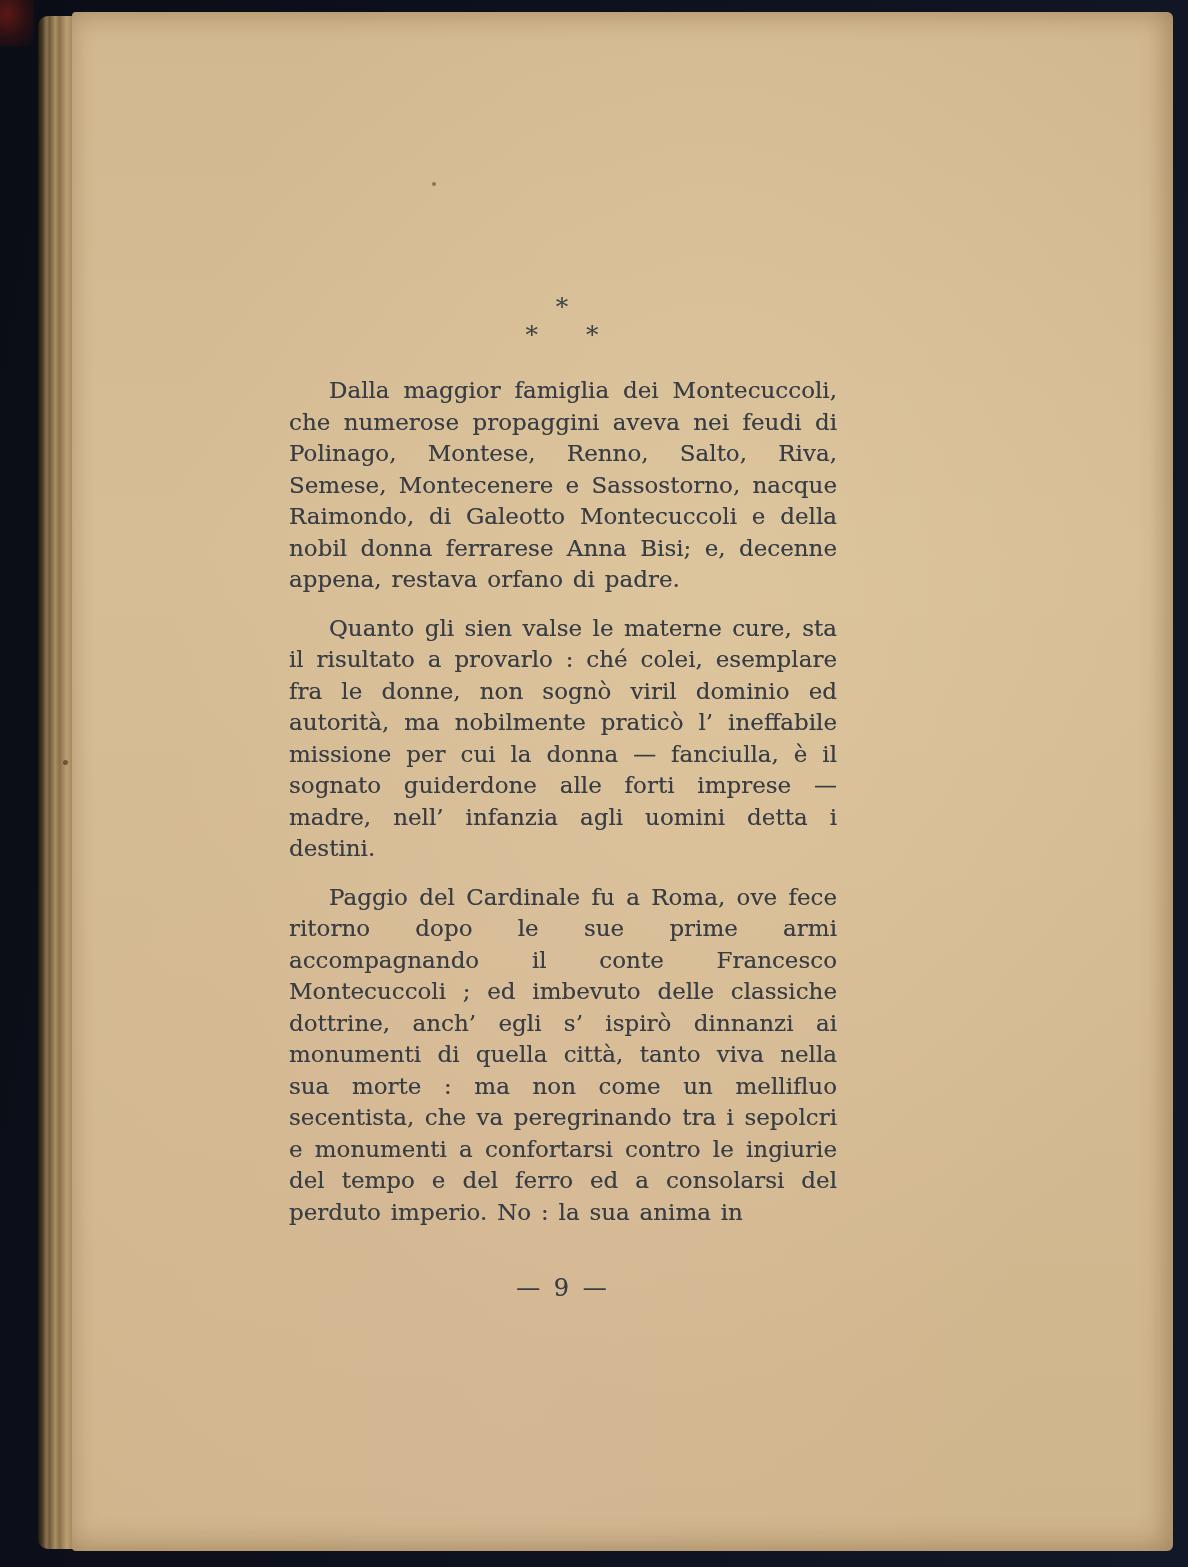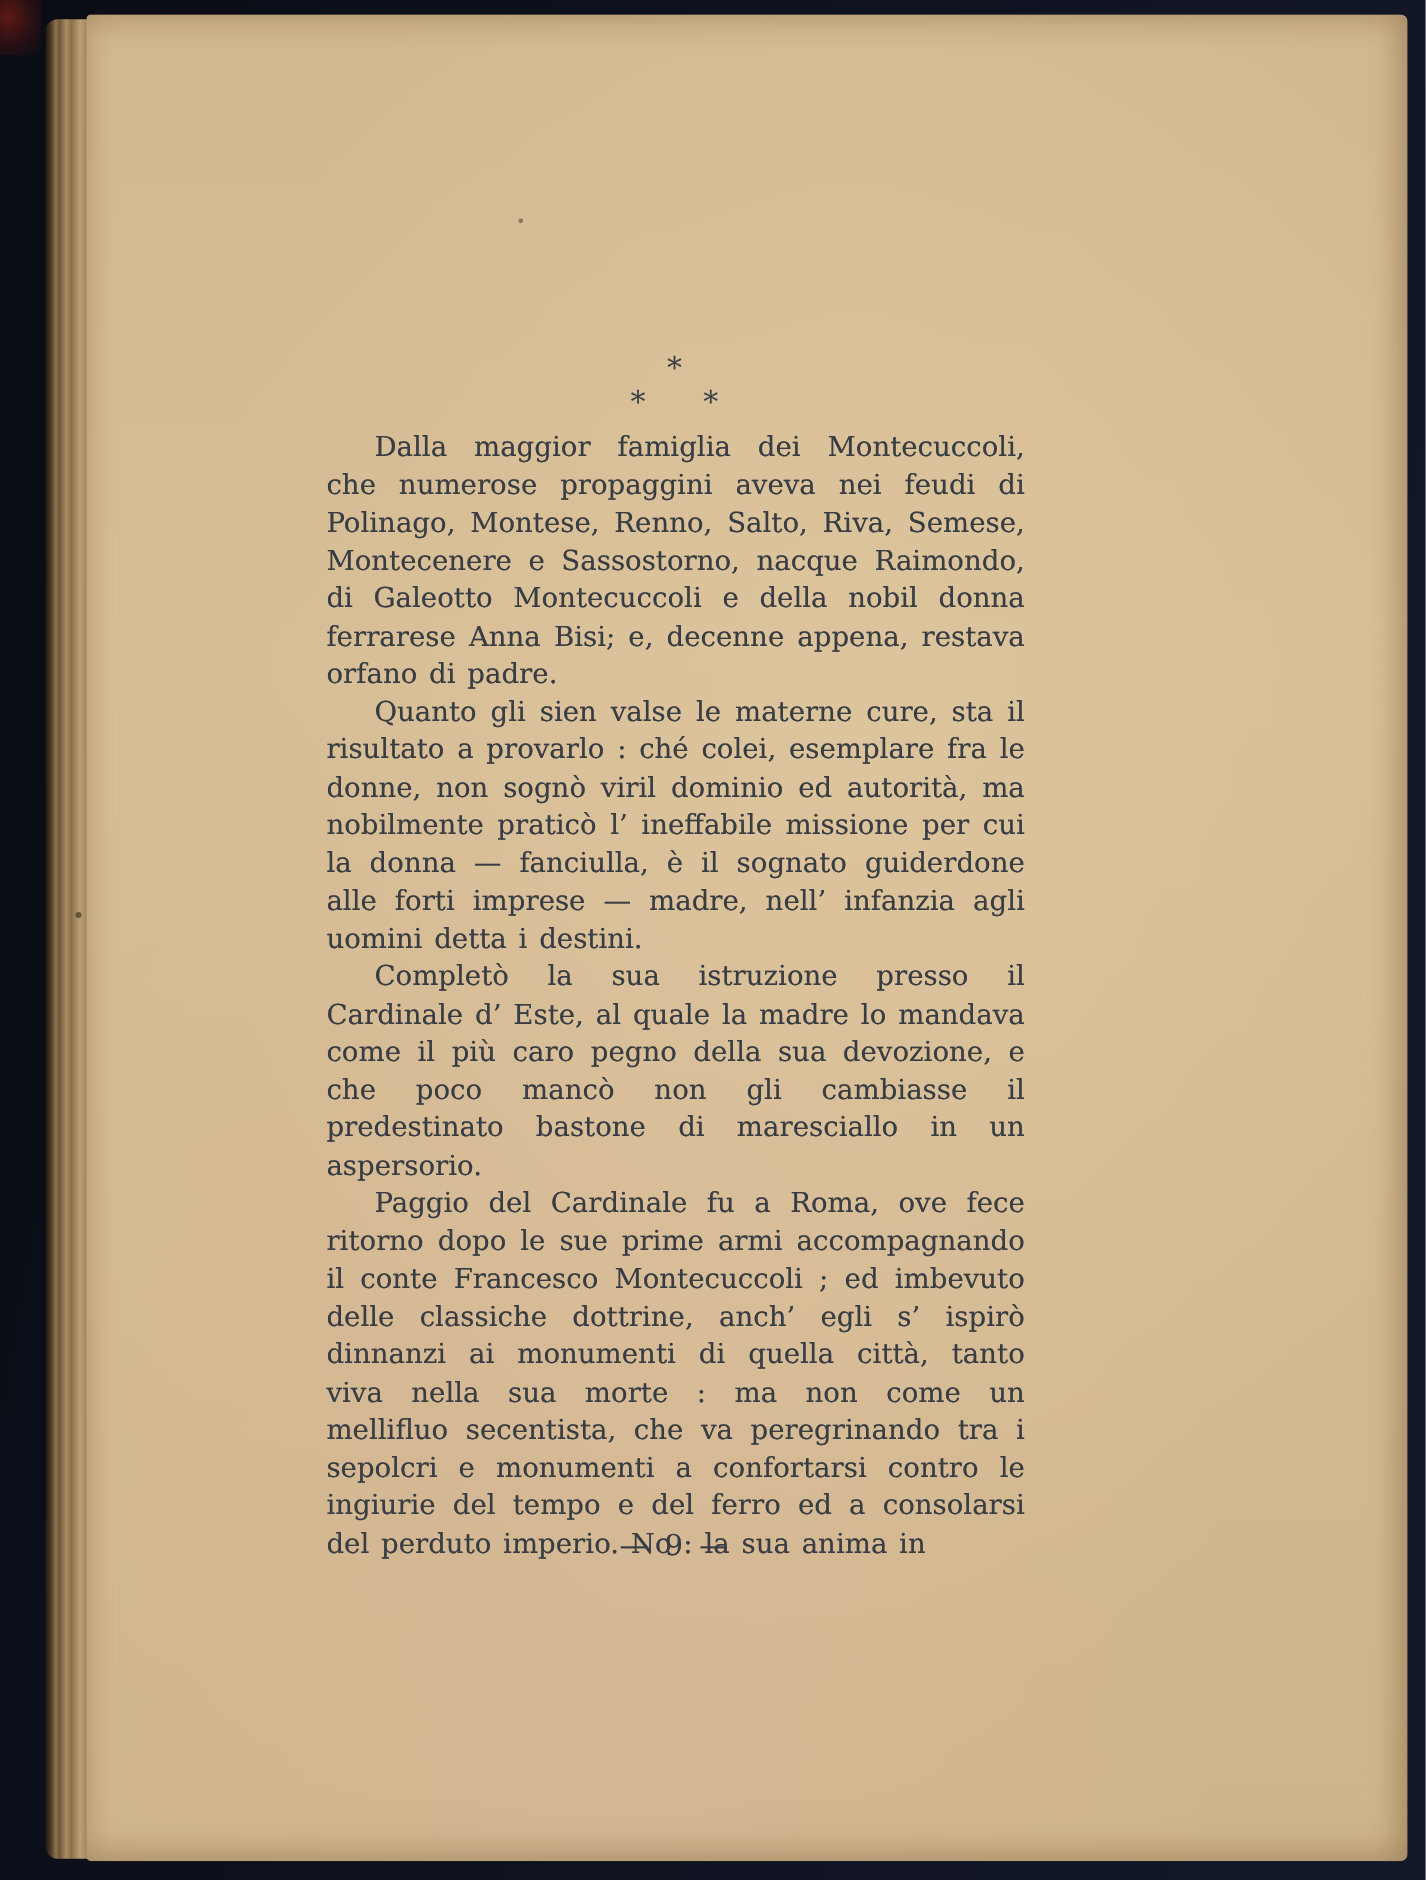--- a/index.html
+++ b/index.html
@@ -97,21 +97,21 @@
     top: 346px;
     width: 582px;
     color: #383d44;
     font-size: 23px;
     line-height: 31.5px;
     text-align: justify;
     word-spacing: 2.5px;
     text-shadow: 0 0 0.45px rgba(56, 61, 68, 0.55);
   }
   .text-block p {
-    margin: 0;
+    margin: 17px;
     text-indent: 40px;
   }
 
   
   .page-number {
     position: absolute;
     left: 200px;
     top: 1262px;
     width: 582px;
     text-align: center;
@@ -140,21 +140,20 @@
 <div class="book-page">
 
   <div class="ornament">
     <span class="orn-top">*</span>
     <span class="orn-bottom">* *</span>
   </div>
 
   <div class="text-block">
     <p>Dalla maggior famiglia dei Montecuccoli, che numerose propaggini aveva nei feudi di Polinago, Montese, Renno, Salto, Riva, Semese, Montecenere e Sassostorno, nacque Raimondo, di Galeotto Montecuccoli e della nobil donna ferrarese Anna Bisi; e, decenne appena, restava orfano di padre.</p>
     <p>Quanto gli sien valse le materne cure, sta il risultato a provarlo : ché colei, esemplare fra le donne, non sognò viril dominio ed autorità, ma nobilmente praticò l’ ineffabile missione per cui la donna — fanciulla, è il sognato guiderdone alle forti imprese — madre, nell’ infanzia agli uomini detta i destini.</p>
-    <p>Completò la sua istruzione presso il Cardinale d’ Este, al quale la madre lo mandava come il più caro pegno della sua devozione, e che poco mancò non gli cambiasse il predestinato bastone di maresciallo in un aspersorio.</p>
     <p>Paggio del Cardinale fu a Roma, ove fece ritorno dopo le sue prime armi accompagnando il conte Francesco Montecuccoli ; ed imbevuto delle classiche dottrine, anch’ egli s’ ispirò dinnanzi ai monumenti di quella città, tanto viva nella sua morte : ma non come un mellifluo secentista, che va peregrinando tra i sepolcri e monumenti a confortarsi contro le ingiurie del tempo e del ferro ed a consolarsi del perduto imperio. No : la sua anima in</p>
   </div>
 
   <div class="page-number">— 9 —</div>
 
   <div class="speck s1"></div>
 </div>
 
 <div class="speck s2"></div>
 

